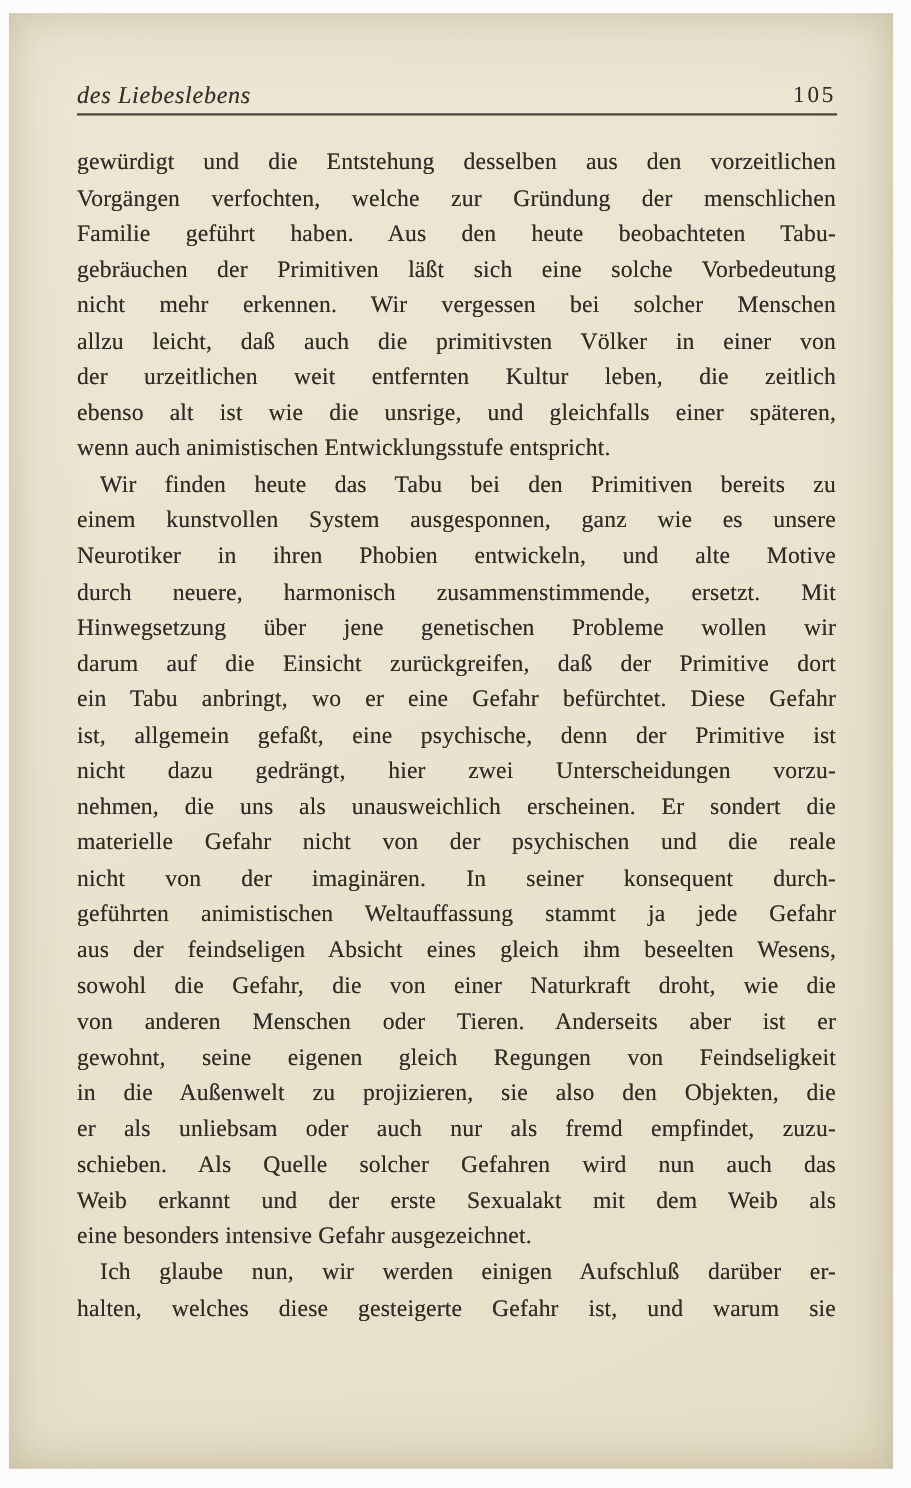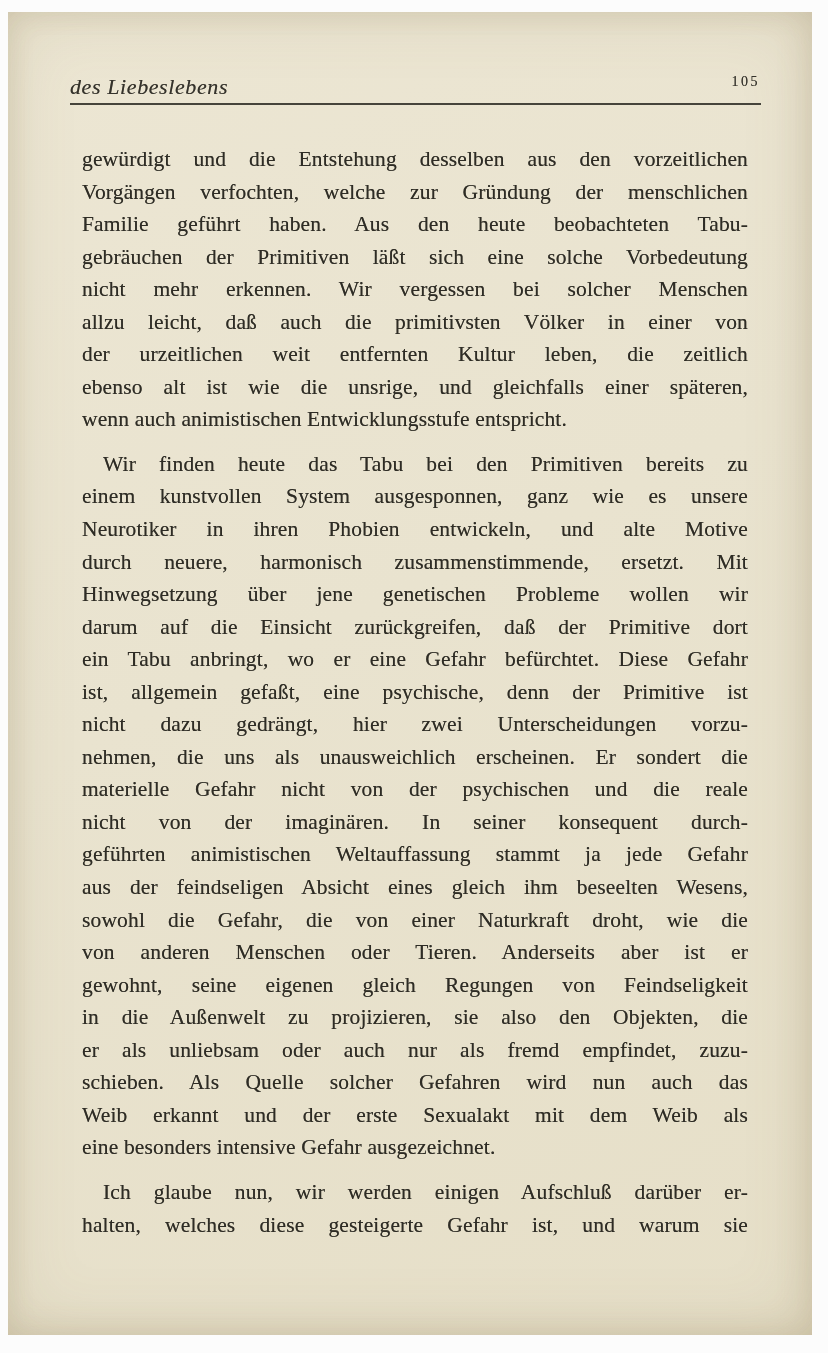--- a/index.html
+++ b/index.html
@@ -27,35 +27,35 @@
   .running-title {
     font-style: italic;
     font-size: 22px;
     color: #34322b;
     letter-spacing: 0.6px;
     float: left;
     text-shadow: 0 0 0.4px rgba(45,42,34,0.55);
   }
   .page-number {
     float: right;
-    font-size: 14px;
+    font-size: 21px;
     color: #34322b;
     letter-spacing: 2.5px;
     text-shadow: 0 0 0.4px rgba(45,42,34,0.55);
   }
   .rule {
     position: absolute;
     left: 62px; width: 691px; top: 91px; height: 2px;
     background: #46443b;
   }
   .page-body {
     position: absolute;
     left: 62px; width: 690px; top: 119px;
   }
-  .paragraph { margin: 12px; }
+  .paragraph { margin: 0; }
   .line {
     font-size: 21.5px;
     color: #2e2c25;
     height: 32.55px;
     line-height: 32.2px;
     text-align: justify;
     text-align-last: justify;
     letter-spacing: 0.15px;
     text-shadow: 0 0 0.45px rgba(42,40,32,0.6);
     white-space: normal;

